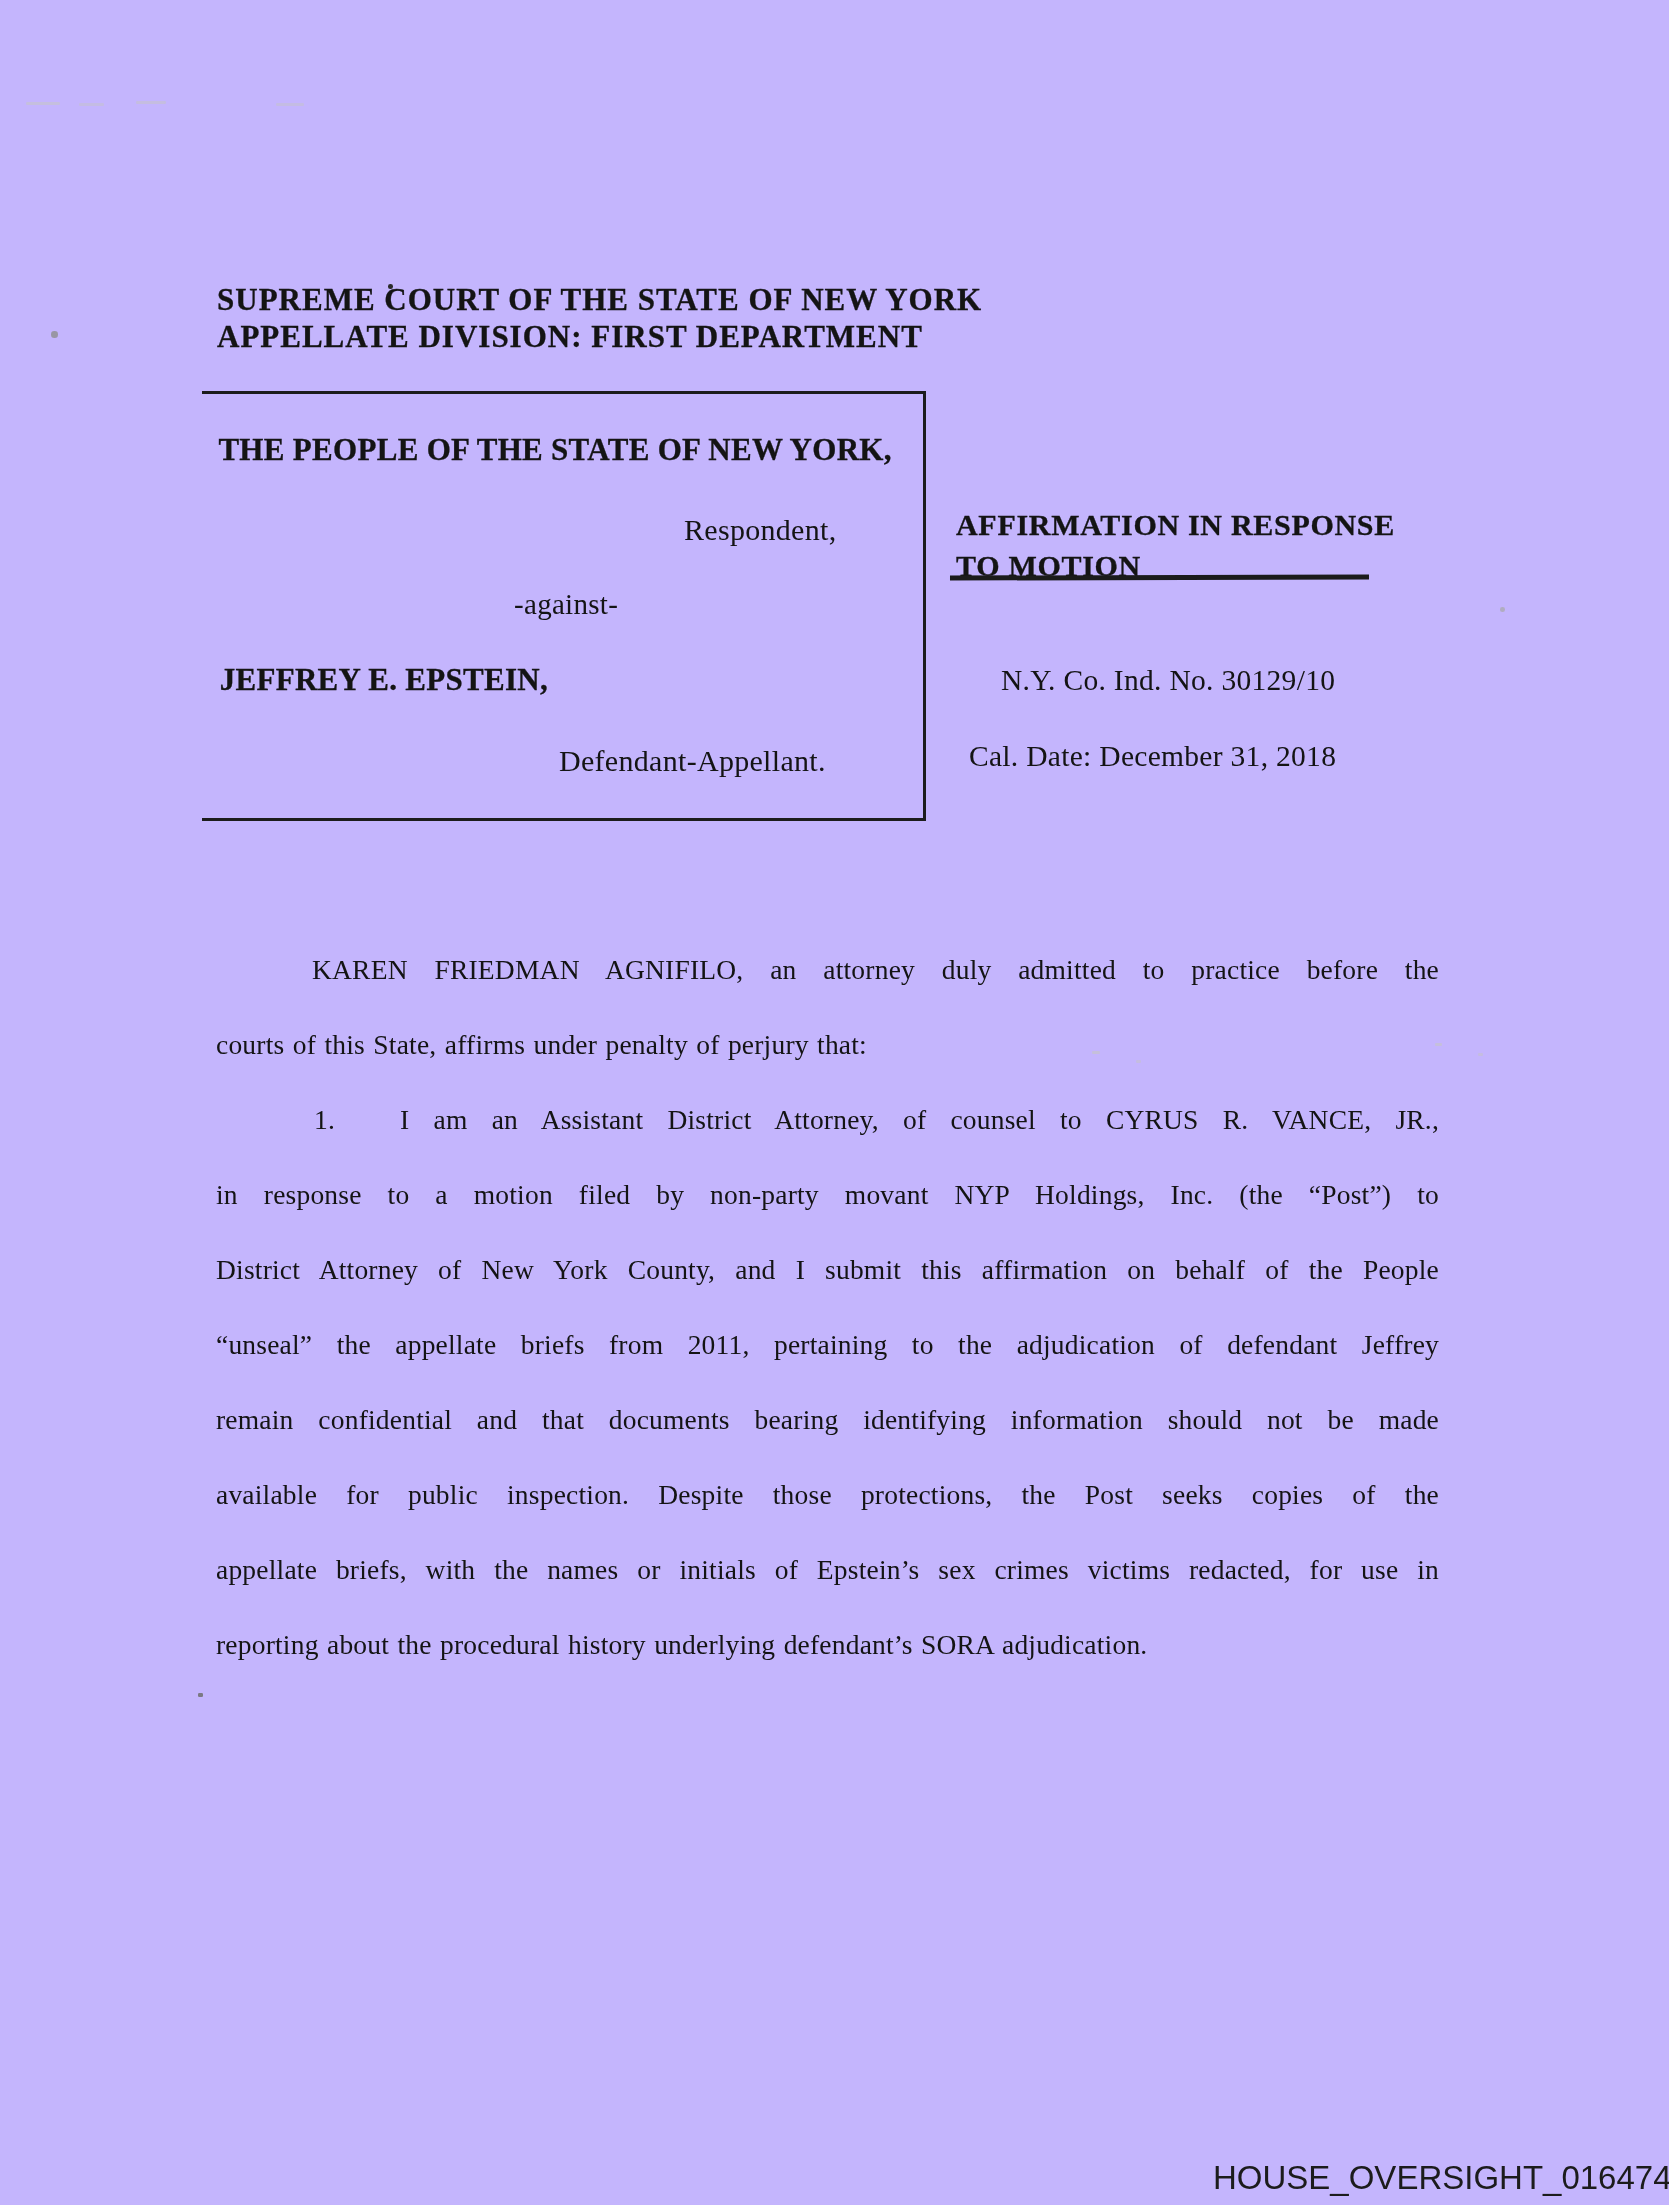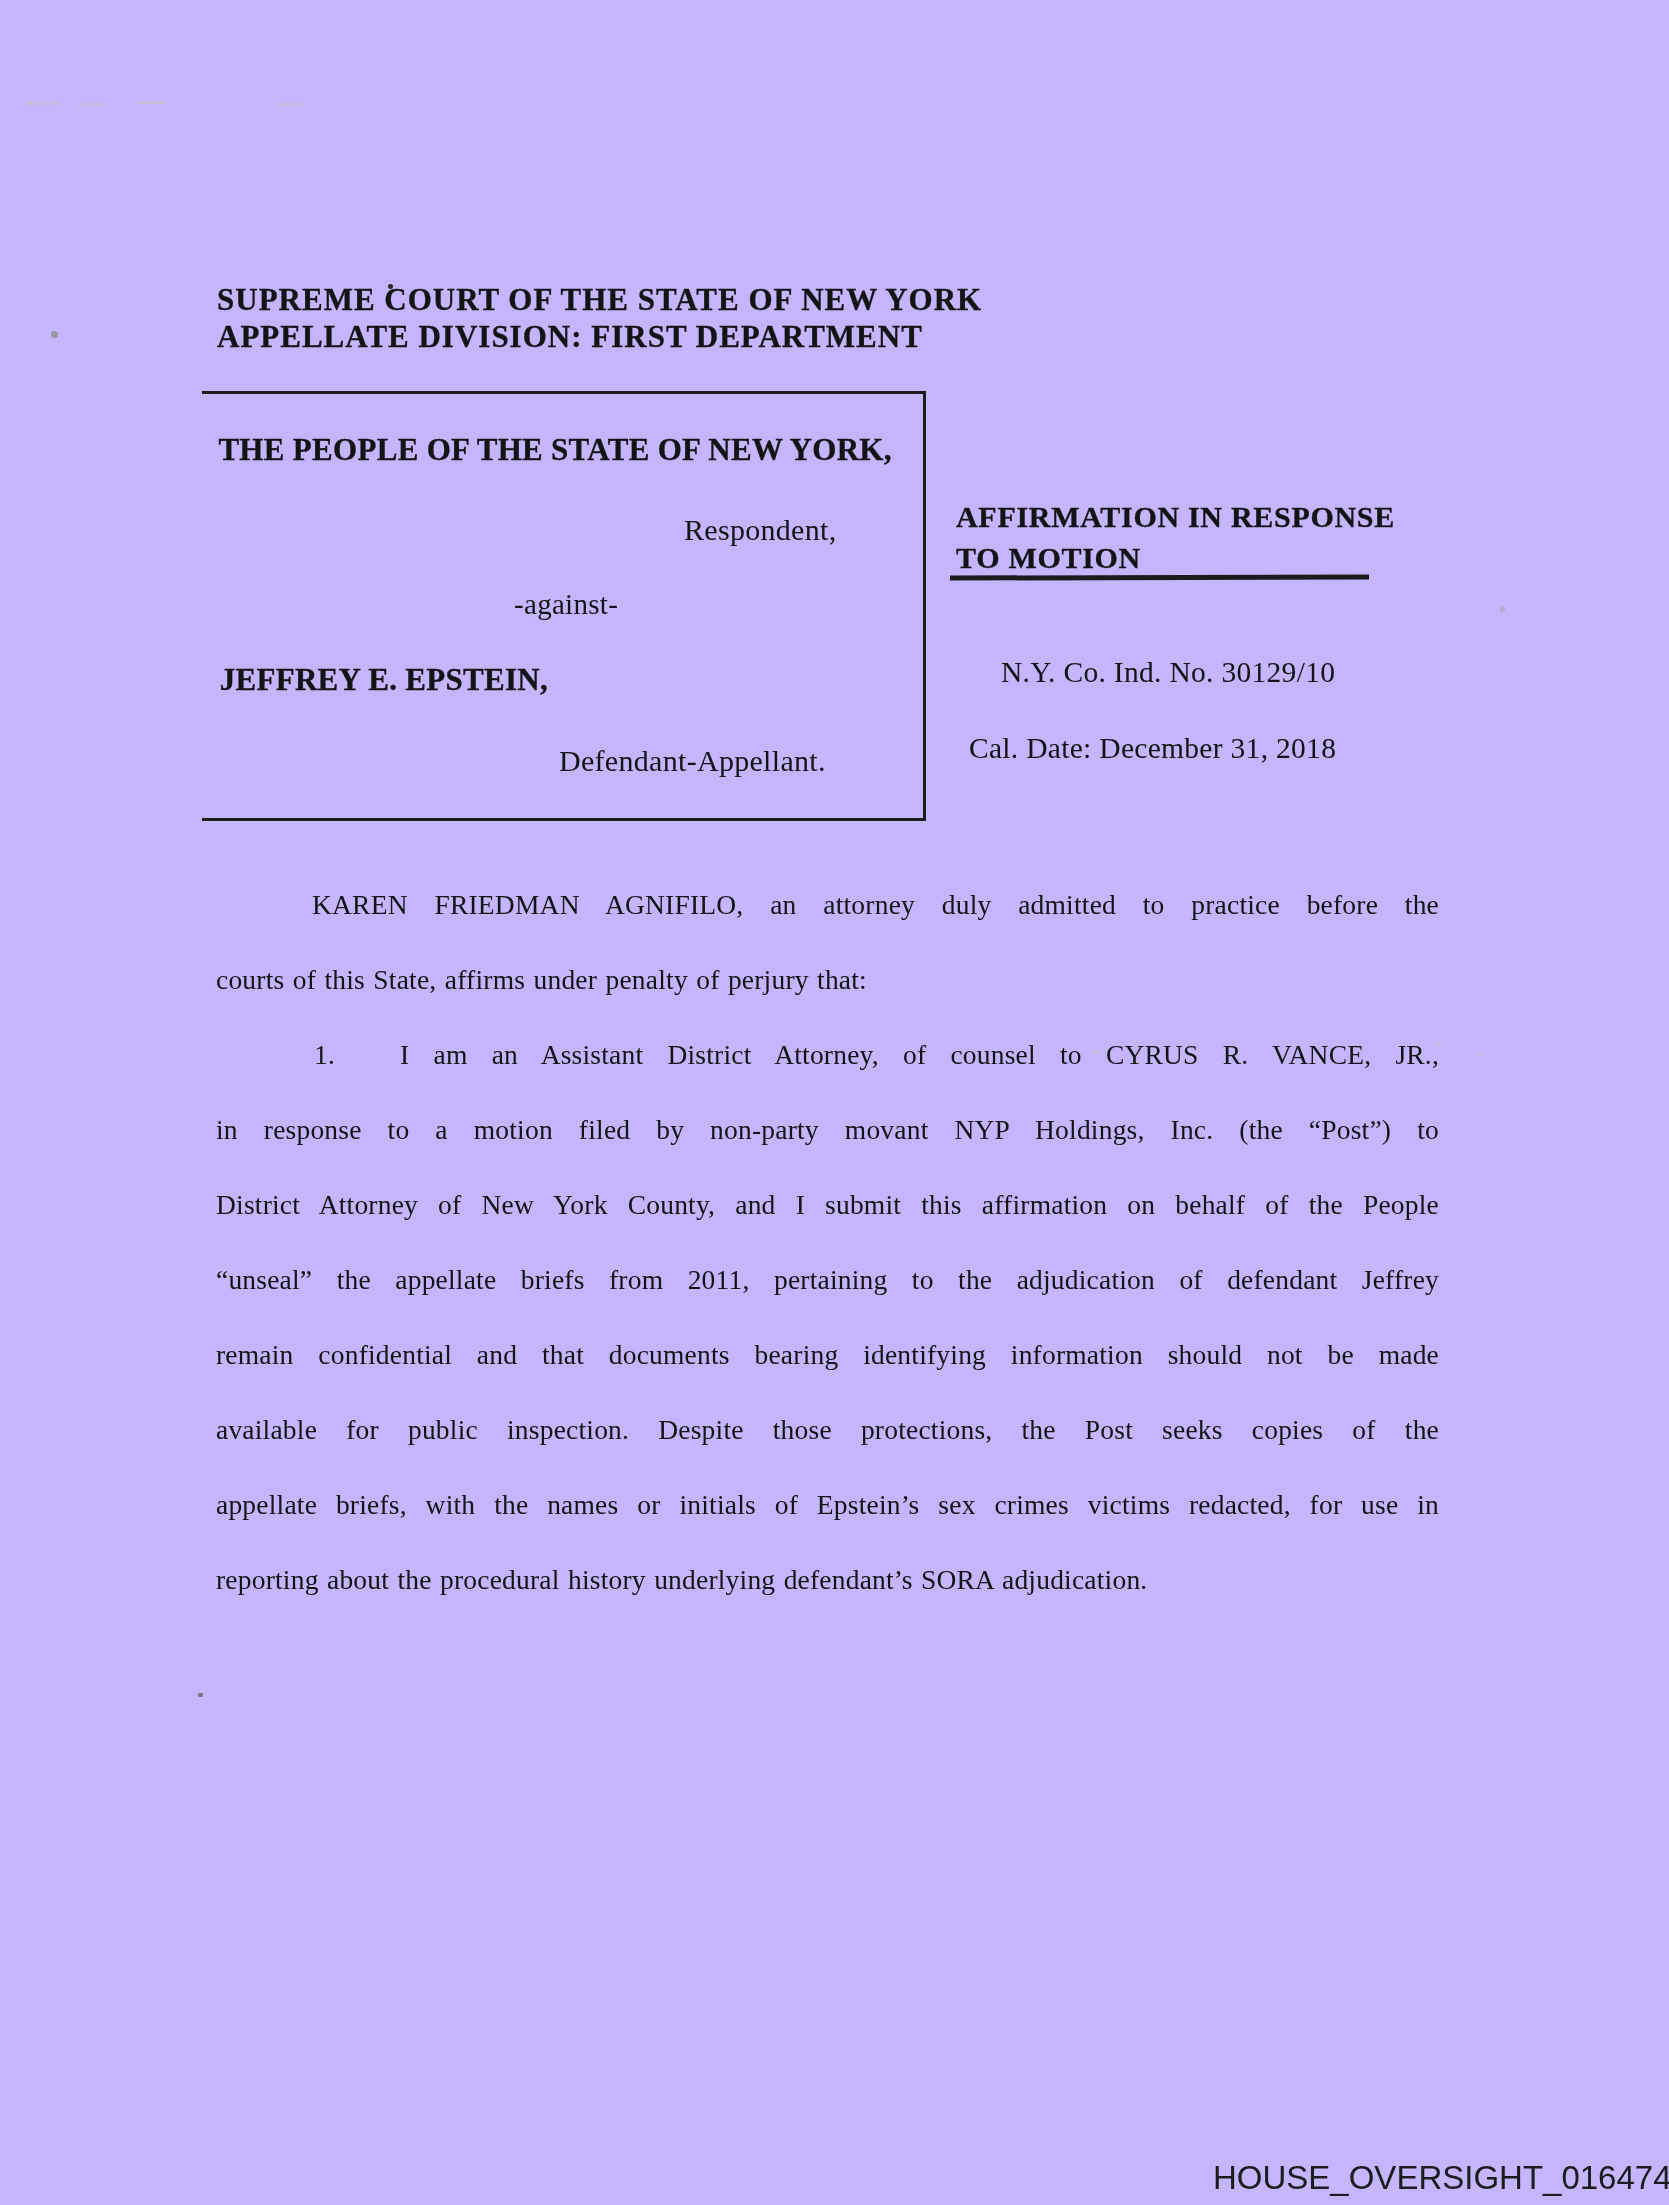--- a/index.html
+++ b/index.html
@@ -48,20 +48,21 @@
   .cap-plaintiff   { left: 16.4px;  top: 38px;  font-size: 31px; font-weight: 600; letter-spacing: 0.7px; -webkit-text-stroke: 0.3px #141414; }
   .cap-resp        { left: 482px; top: 119px; font-size: 30px; }
   .cap-against     { left: 312px; top: 194px; font-size: 29px; }
   .cap-defendant   { left: 17.7px;  top: 268px; font-size: 31px; font-weight: 600; letter-spacing: 0.7px; -webkit-text-stroke: 0.3px #141414; }
   .cap-defrole     { left: 357px; top: 350px; font-size: 30px; }
 
   
   .case-info .ci-line {
     position: absolute;
     white-space: nowrap;
+    margin-top: 8px;
   }
   .ci-title1 {
     left: 956px; top: 500px;
     font-size: 30px; font-weight: 600; letter-spacing: 0.7px;
     -webkit-text-stroke: 0.3px #141414;
   }
   .ci-title2 {
     left: 956px; top: 541px;
     font-size: 30px; font-weight: 600; letter-spacing: 0.7px;
     -webkit-text-stroke: 0.3px #141414;
@@ -73,21 +74,21 @@
     background: #1b1b1b;
     transform: rotate(-0.15deg);
   }
   .ci-index { left: 1001px; top: 656px; font-size: 29.5px; letter-spacing: 0.3px; }
   .ci-cal   { left: 969px; top: 732px; font-size: 29.5px; letter-spacing: 0.3px; }
 
   
   .body-text {
     position: absolute;
     left: 216px;
-    top: 867px;
+    top: 932px;
     width: 1223px;
     font-size: 27.5px;
     letter-spacing: 0.2px;
     word-spacing: 1.3px;
   }
   .line {
     height: 75px;
     line-height: 75px;
     overflow: hidden;
     white-space: normal;

